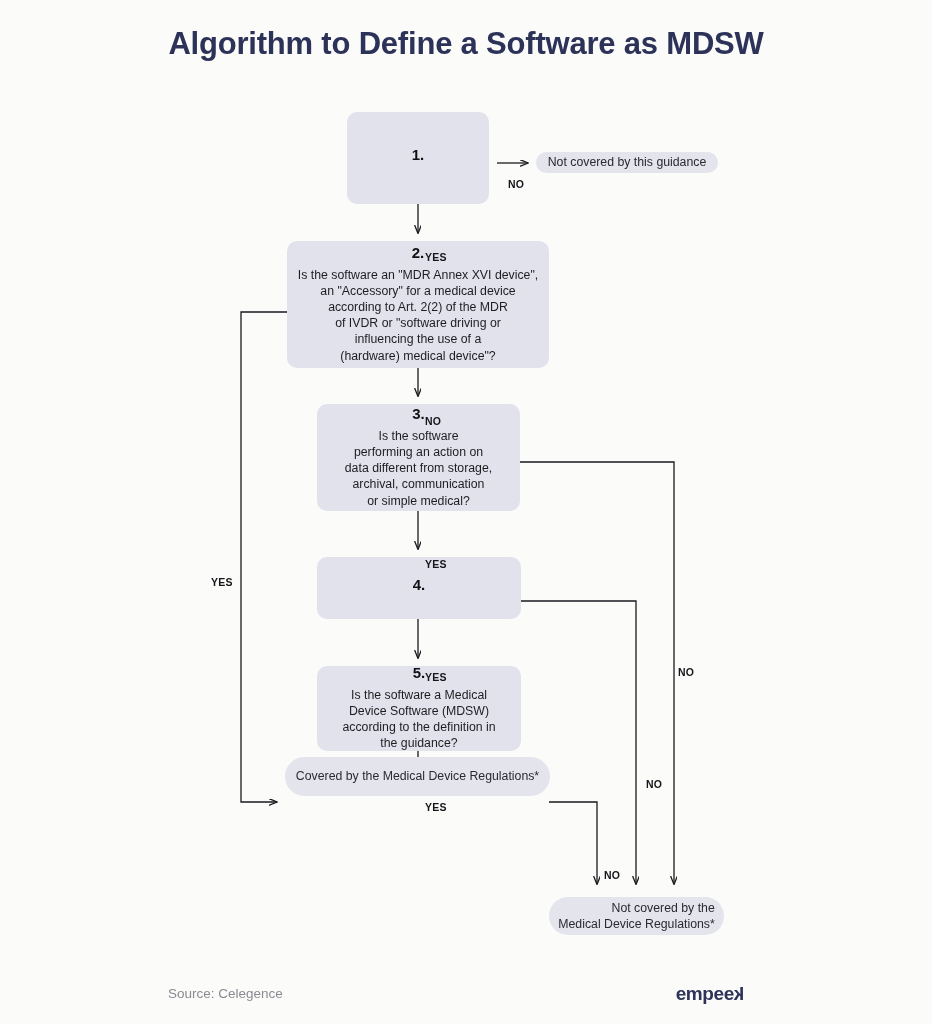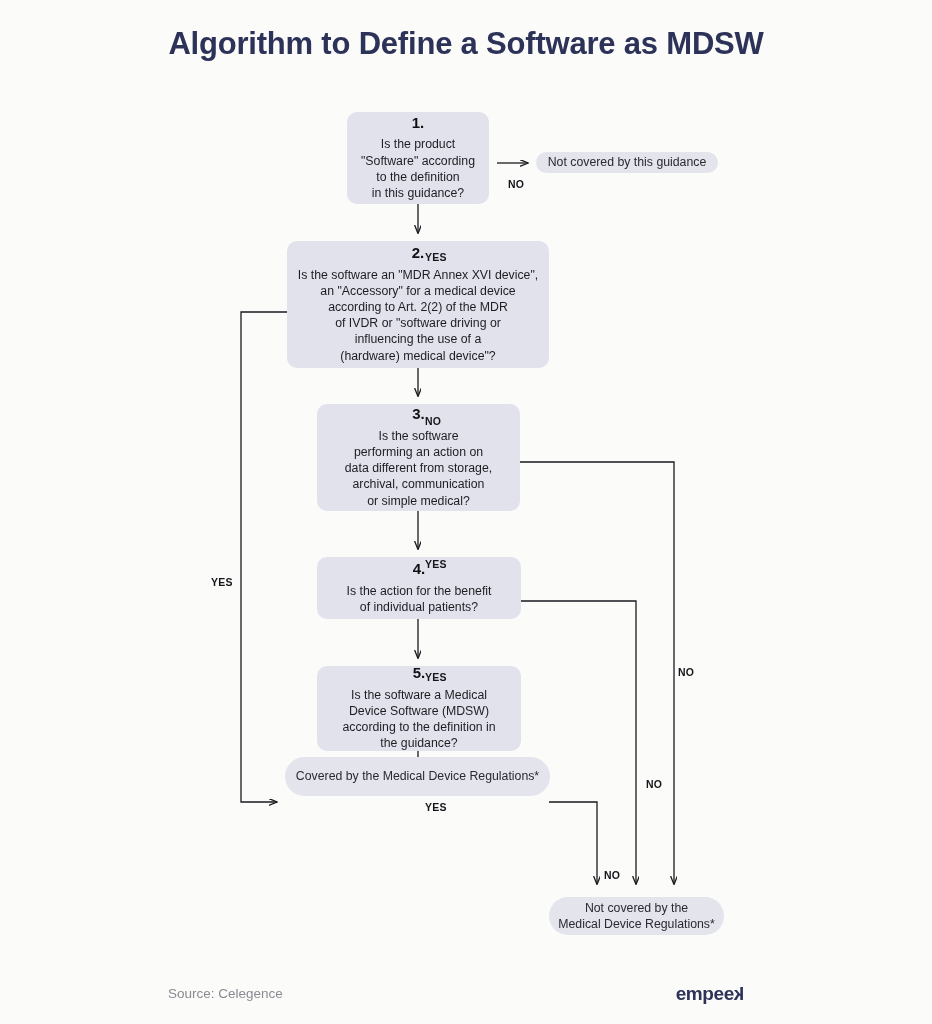--- a/index.html
+++ b/index.html
@@ -66,21 +66,21 @@
     padding: 0 8px;
   }
   .pill {
     position: absolute;
     background: #e4e4ed;
     border-radius: 999px;
     box-sizing: border-box;
     display: flex;
     align-items: center;
     justify-content: center;
-    text-align: center;
+    text-align: right;
     color: #2a2a33;
     font-size: 12.3px;
     line-height: 1.32;
     white-space: pre-line;
   }
   .edge-label {
     position: absolute;
     font-size: 10.5px;
     font-weight: bold;
     color: #15151a;
@@ -141,24 +141,20 @@
       <line x1="418" y1="619" x2="418" y2="658" marker-end="url(#arrow)"></line>
 
       <line x1="418" y1="751" x2="418" y2="789" marker-end="url(#arrow)"></line>
 
       <polyline points="549,802 597,802 597,884" marker-end="url(#arrow)"></polyline>
     </g>
   </svg>
 
   <div class="node" style="left:347px; top:112px; width:142px; height:92px;">
     <div class="num">1.</div>
-    <div class="body">Is the product
-"Software" according
-to the definition
-in this guidance?</div>
   </div>
 
   <div class="node" style="left:287px; top:241px; width:262px; height:127px;">
     <div class="num">2.</div>
     <div class="body">Is the software an "MDR Annex XVI device",
 an "Accessory" for a medical device
 according to Art. 2(2) of the MDR
 of IVDR or "software driving or
 influencing the use of a
 (hardware) medical device"?</div>
@@ -168,22 +164,20 @@
     <div class="num">3.</div>
     <div class="body">Is the software
 performing an action on
 data different from storage,
 archival, communication
 or simple medical?</div>
   </div>
 
   <div class="node" style="left:317px; top:557px; width:204px; height:62px;">
     <div class="num">4.</div>
-    <div class="body">Is the action for the benefit
-of individual patients?</div>
   </div>
 
   <div class="node" style="left:317px; top:666px; width:204px; height:85px;">
     <div class="num">5.</div>
     <div class="body">Is the software a Medical
 Device Software (MDSW)
 according to the definition in
 the guidance?</div>
   </div>
 

